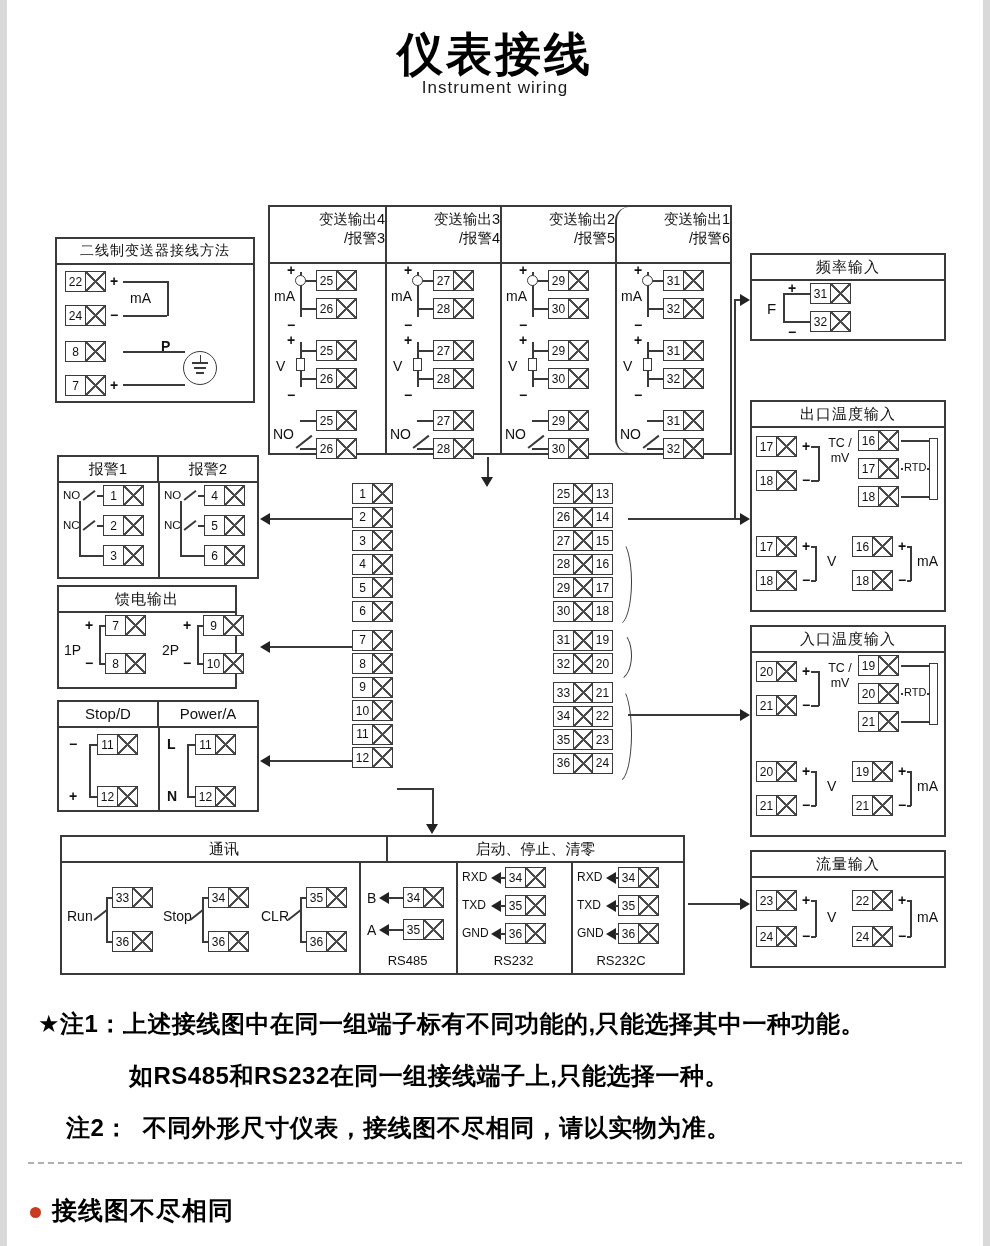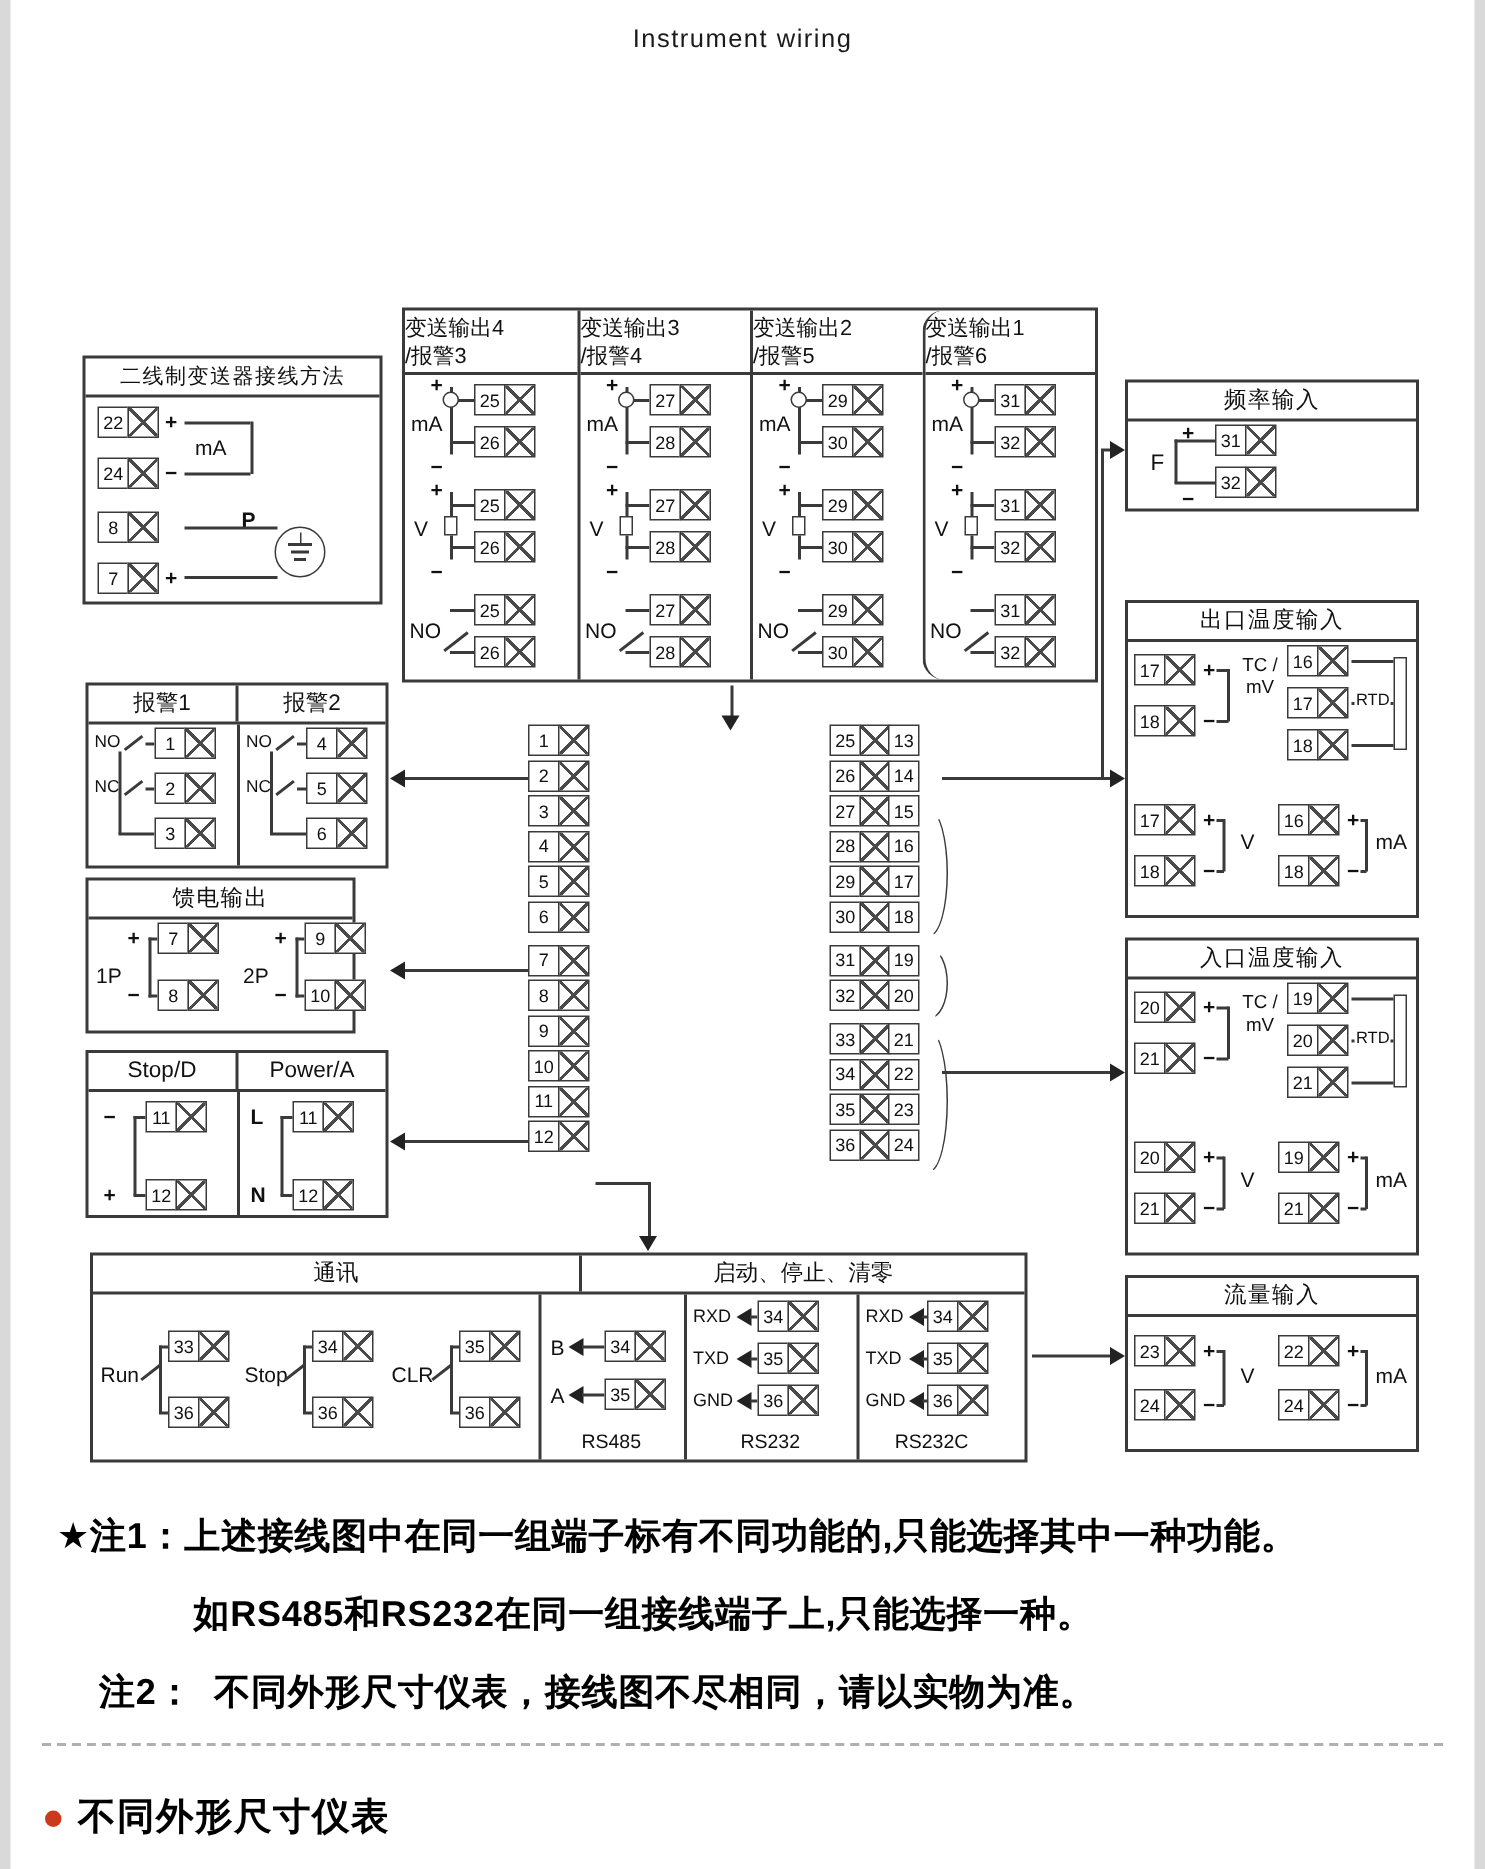--- a/index.html
+++ b/index.html
@@ -34,36 +34,37 @@
 .load{position:absolute;width:9px;height:13px;border:1.5px solid #3a3a3a;background:#fff}
 .res{position:absolute;width:9px;border:1.5px solid #3a3a3a;background:#fff}
 .circle{position:absolute;border:1.6px solid #3a3a3a;border-radius:50%;background:#fff}
 .cg{position:absolute;height:1.5px;background:#3a3a3a}
 .cgv{position:absolute;width:1.5px;background:#3a3a3a}
 .arrL{position:absolute;width:0;height:0;border:6px solid transparent;border-left:0;border-right:10px solid #222}
 .arrR{position:absolute;width:0;height:0;border:6px solid transparent;border-right:0;border-left:10px solid #222}
 .arrD{position:absolute;width:0;height:0;border:6px solid transparent;border-bottom:0;border-top:10px solid #222}
 .bracket{position:absolute;width:12px;border:1.6px solid transparent;border-right:1.8px solid #3a3a3a;border-radius:0 100% 100% 0 / 0 50% 50% 0}
 .tcol{position:absolute;top:0;width:115px;height:246px}
-.tcol-hd{height:43px;border-bottom:2px solid #3a3a3a;text-align:left;font-size:14.5px;line-height:1.3;padding-top:3px}
+.tcol-hd{height:57px;border-bottom:2px solid #3a3a3a;text-align:right;font-size:14.5px;line-height:1.3;padding-top:3px}
 .tcol-bd{position:relative;height:206px}
 .sec{position:absolute;left:0;width:100%;height:70px}
 .note{position:absolute;font-size:24px;font-weight:600;letter-spacing:.5px;white-space:nowrap;color:#000}
 .dash{position:absolute;border-top:2px dashed #b0b0b0}
 .bullet-dot{position:absolute;width:11px;height:11px;border-radius:50%;background:#cc3a1e}
 .footer-title{position:absolute;font-size:25px;font-weight:600;letter-spacing:1px;color:#000}
 </style>
 </head>
 <body>
 
 <div class="page">
   <div class="strip" style="left:0"></div>
   <div class="strip" style="left:983px"></div>
 
   <div class="title-wrap">
+    <div class="main-title">仪表接线</div>
     <div class="sub-title">Instrument wiring</div>
   </div>
 
   <div class="dbox" style="left:55px;top:237px;width:200px;height:166px">
     <div class="hd" style="font-size:14px">二线制变送器接线方法</div>
     <div class="bd" style="height:136px">
       <span class="tu" style="left:8px;top:6px">
           <span class="n">22</span>
           <span class="x"></span>
         </span>
@@ -875,14 +876,14 @@
   <span class="bracket" style="left:620px;top:540px;height:84px"></span>
   <span class="bracket" style="left:620px;top:632px;height:47px"></span>
   <span class="bracket" style="left:620px;top:687px;height:94px"></span>
 
   <div class="note" style="left:38px;top:1008px"><span>★注1：</span><span>上述接线图中在同一组端子标有不同功能的,只能选择其中一种功能。</span></div>
   <div class="note" style="left:129px;top:1060px">如RS485和RS232在同一组接线端子上,只能选择一种。</div>
   <div class="note" style="left:66px;top:1112px"><span>注2：</span><span style="margin-left:14px">不同外形尺寸仪表，接线图不尽相同，请以实物为准。</span></div>
 
   <div class="dash" style="left:28px;top:1162px;width:934px"></div>
   <span class="bullet-dot" style="left:30px;top:1207px"></span>
-  <div class="footer-title" style="left:52px;top:1194px">不同外形尺寸仪表</div>
+  <div class="footer-title" style="left:52px;top:1194px">接线图不尽相同</div>
 </div>
 
 </body></html>

